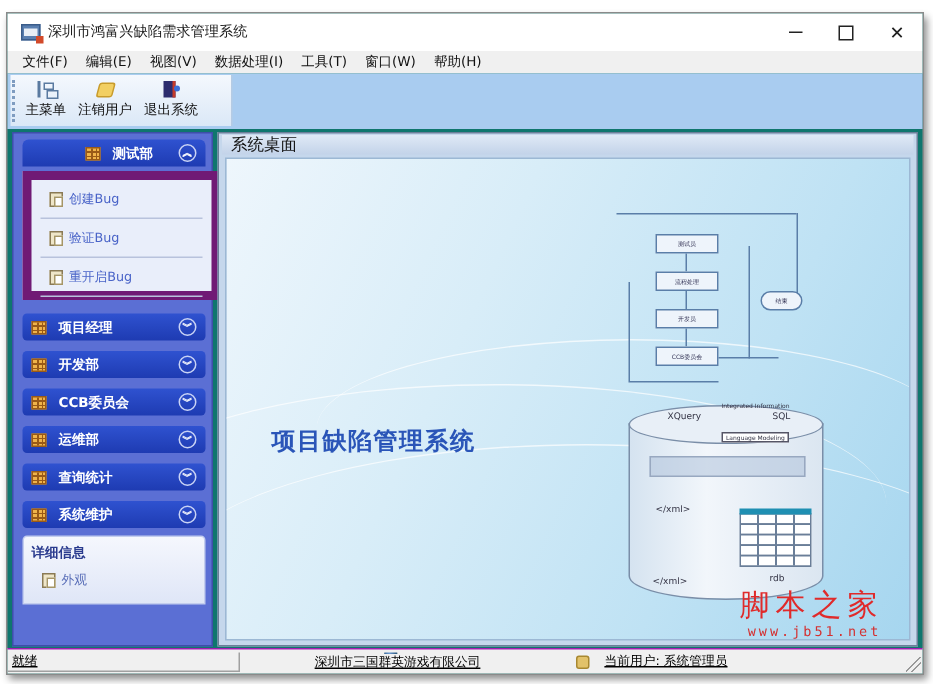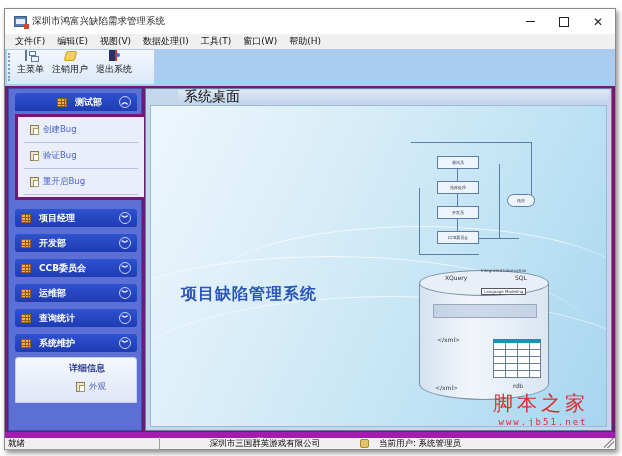--- a/index.html
+++ b/index.html
@@ -1,40 +1,40 @@
 <!DOCTYPE html>
 <html><head>
 <meta charset="utf-8">
 <style>
   * { box-sizing: border-box; margin: 0; padding: 0; }
   html, body { width: 622px; height: 456px; overflow: hidden; background: #ffffff; }
   body { font-family: "DejaVu Sans", "Liberation Sans", sans-serif; font-size: 9px; color: #000; position: relative; }
 
   .window {
     position: absolute; left: 4px; top: 8px; width: 612px; height: 442px;
-    background: #701a75; border: 1px solid #8a8a8a;
+    background: #0f766e; border: 1px solid #8a8a8a;
     box-shadow: 2px 3px 5px rgba(0,0,0,0.45);
   }
   .titlebar { position: absolute; left: 0; top: 0; right: 0; height: 25px; background: #ffffff; display: flex; align-items: center; }
   .app-icon { width: 13px; height: 11px; margin-left: 9px; margin-right: 5px; position: relative; background: #5a7fb0; border: 1px solid #3a5c8a; }
   .app-icon::before { content: ""; position: absolute; left: 1px; top: 2px; width: 9px; height: 5px; background: #e8eef6; }
   .app-icon::after { content: ""; position: absolute; right: -3px; bottom: -3px; width: 5px; height: 5px; background: #d24a2a; }
   .title-text { font-size: 9.5px; color: #1a1a1a; }
   .win-controls { position: absolute; right: 0; top: 0; height: 25px; display: flex; }
   .win-btn { width: 34px; height: 25px; display: flex; align-items: center; justify-content: center; font-size: 12px; color: #222; }
   .win-btn.min::before { content: ""; width: 9px; height: 1px; background: #222; }
   .win-btn.max::before { content: ""; width: 8px; height: 8px; border: 1px solid #222; }
 
   .menubar { position: absolute; left: 0; top: 25px; right: 0; height: 15px; background: #f0f0f0; display: flex; align-items: center; padding-left: 10px; }
   .menu-item { font-size: 9px; margin-right: 12px; color: #111; white-space: nowrap; }
 
   .toolbar-strip { position: absolute; left: 0; top: 40px; right: 0; height: 37px; background: #a9ccf0; }
   .toolbar { position: absolute; left: 2px; top: 1px; height: 34px; width: 148px; background: linear-gradient(#f4f8fd, #dbe8f7); border-right: 1px solid #b5cbe4; display: flex; padding-left: 6px; }
   .toolbar .grip { position: absolute; left: 1px; top: 3px; width: 2px; height: 28px; border-left: 2px dotted #7f9cc0; }
-  .tb-btn { display: flex; flex-direction: column; align-items: center; padding: 0 4px; height: 34px; }
+  .tb-btn { display: flex; flex-direction: column; align-items: center; justify-content: center; padding: 0 4px; height: 34px; }
   .tb-icon { width: 12px; height: 11px; margin-bottom: 2px; position: relative; }
   .tb-icon.menu { border-left: 2px solid #5a7aa0; }
   .tb-icon.menu::before { content: ""; position: absolute; left: 2px; top: 1px; width: 5px; height: 3px; border: 1px solid #5a7aa0; }
   .tb-icon.menu::after { content: ""; position: absolute; left: 4px; top: 6px; width: 6px; height: 4px; border: 1px solid #5a7aa0; }
   .tb-icon.logout::before { content: ""; position: absolute; left: 1px; top: 1px; width: 9px; height: 8px; background: #f2cf62; border: 1px solid #c89b2b; transform: skewX(-15deg); border-radius: 2px; }
   .tb-icon.exit::before { content: ""; position: absolute; left: 1px; top: 0; width: 6px; height: 11px; background: #2c2c6e; border-right: 2px solid #c43b2b; }
   .tb-icon.exit::after { content: ""; position: absolute; left: 8px; top: 3px; width: 4px; height: 4px; background: #3a6fd8; border-radius: 50%; }
   .tb-label { font-size: 9px; color: #111; white-space: nowrap; }
 
   .sidebar { position: absolute; left: 3px; top: 79px; width: 134px; height: 343px; background: #5b6fd4; border: 1px solid #3d4fa8; }
@@ -42,32 +42,32 @@
     position: absolute; left: 6px; width: 122px; height: 18px;
     background: linear-gradient(#2f52d0, #1e3bb2); border-radius: 4px 4px 0 0;
     display: flex; align-items: center; color: #fff; font-weight: bold; font-size: 9px;
   }
   .nav-header.collapsed { border-radius: 3px; }
   .grid-icon { width: 10px; height: 9px; margin-left: 6px; margin-right: 8px; background: #f0b34a;
     background-image: linear-gradient(90deg, transparent 3px, #9a5a17 3px, #9a5a17 4px, transparent 4px, transparent 6px, #9a5a17 6px, #9a5a17 7px, transparent 7px),
                       linear-gradient(transparent 2px, #9a5a17 2px, #9a5a17 3px, transparent 3px, transparent 5px, #9a5a17 5px, #9a5a17 6px, transparent 6px);
     border: 1px solid #9a5a17; }
   .chev { position: absolute; right: 6px; top: 3px; width: 12px; height: 12px; border-radius: 50%; border: 1px solid #c9d3f5; color: #fff; font-size: 7px; line-height: 10px; text-align: center; }
-  .nav-body { position: absolute; left: 6px; top: 25px; width: 132px; height: 86px; background: #e9eefa; border: 3px solid #701a75; }
+  .nav-body { position: absolute; left: 6px; top: 25px; width: 132px; height: 86px; background: #e9eefa; border: 6px solid #701a75; }
   .nav-sub { display: flex; align-items: center; height: 26px; margin: 0 6px; border-bottom: 1px solid #b8c2dc; padding-left: 6px; }
   .doc-icon { width: 9px; height: 10px; border: 1px solid #8a7a55; background: #efe6c8; margin-right: 4px; position: relative; }
   .doc-icon::after { content: ""; position: absolute; left: 2px; top: 2px; width: 4px; height: 5px; border: 1px solid #a69666; background: #fff; }
   .nav-sub-label { font-size: 8.5px; color: #4a64c8; }
-  .detail-box { position: absolute; left: 6px; top: 268px; width: 122px; height: 46px; background: linear-gradient(#f5f7fd, #dfe6f7); border: 1px solid #c3cdee; border-radius: 3px 3px 0 0; padding-left: 48px; }
+  .detail-box { position: absolute; left: 6px; top: 268px; width: 122px; height: 46px; background: linear-gradient(#f5f7fd, #dfe6f7); border: 1px solid #c3cdee; border-radius: 3px 3px 0 0; }
   .detail-title { font-size: 9px; font-weight: bold; color: #2a3b8e; padding: 4px 5px; }
   .detail-item { display: flex; align-items: center; padding-left: 12px; margin-top: 2px; }
   .detail-item .nav-sub-label { color: #5a6fb8; }
 
   .content { position: absolute; left: 140px; top: 79px; width: 467px; height: 343px; background: #c5d7ec; border: 1px solid #6b7f99; }
-  .content-tab { position: absolute; left: 2px; top: 1px; right: 2px; height: 13px; background: linear-gradient(#dfe9f6, #c3d3e9); padding-left: 6px; font-size: 14px; color: #111; line-height: 13px; margin-left: 30px; }
+  .content-tab { position: absolute; left: 2px; top: 1px; right: 2px; height: 13px; background: linear-gradient(#dfe9f6, #c3d3e9); padding-left: 6px; font-size: 11px; color: #111; line-height: 13px; }
   .desktop {
     position: absolute; left: 4px; top: 16px; width: 457px; height: 322px;
     background: linear-gradient(115deg, #eef6fc 0%, #d8edf8 35%, #bfe2f4 70%, #a6d6ef 100%);
     border: 1px solid #9cb8d4; overflow: hidden;
   }
   .wave { position: absolute; border-radius: 50%; border-top: 1px solid rgba(255,255,255,0.7); }
   .system-title { position: absolute; left: 30px; top: 178px; font-size: 16px; font-weight: bold; color: #2a55b8; letter-spacing: 1px; white-space: nowrap; }
 
   .flow { position: absolute; left: 258px; top: 30px; width: 180px; height: 120px; }
   .flow .box { position: absolute; height: 13px; background: #eef4fb; border: 1px solid #5a7ea8; font-size: 4px; color: #335; text-align: center; line-height: 11px; }
@@ -81,21 +81,21 @@
   .db-grid { position: absolute; left: 94px; top: 76px; width: 48px; height: 36px; border: 1px solid #6a7e98; background: #fff;
     background-image: linear-gradient(90deg, transparent 11px, #6a7e98 11px, #6a7e98 12px, transparent 12px), linear-gradient(transparent 6px, #6a7e98 6px, #6a7e98 7px, transparent 7px);
     background-size: 12px 7px; }
   .db-grid::before { content: ""; position: absolute; left: -1px; top: -4px; width: 48px; height: 4px; background: #1f8fb2; }
   .db-band { position: absolute; left: 34px; top: 38px; width: 104px; height: 14px; background: rgba(170,190,215,0.5); border: 1px solid #98a8c0; }
 
   .watermark { position: absolute; left: 318px; top: 284px; white-space: nowrap; margin-left: 24px; }
   .wm-cn { font-size: 20px; color: #e02a2a; font-family: "DejaVu Serif", serif; letter-spacing: 4px; }
   .wm-url { font-size: 9px; color: #d43030; font-family: "DejaVu Sans Mono", monospace; letter-spacing: 2px; margin-left: 4px; text-align: center; }
 
-  .statusbar { position: absolute; left: 0; bottom: 0; right: 0; height: 17px; background: #f0f0f0; border-top: 6px solid #a21caf; display: flex; align-items: center; font-size: 8.5px; }
+  .statusbar { position: absolute; left: 0; bottom: 0; right: 0; height: 17px; background: #f0f0f0; border-top: 1px solid #a21caf; display: flex; align-items: center; font-size: 8.5px; text-decoration: underline; }
   .sb-ready { width: 155px; padding-left: 3px; border-right: 1px solid #a0a0a0; height: 13px; line-height: 13px; border-bottom: 1px solid #a0a0a0; }
   .sb-cell { display: flex; align-items: center; height: 13px; }
   .sb-icon { width: 9px; height: 9px; margin-right: 10px; }
   .sb-icon.company { background: radial-gradient(circle at 40% 40%, #6a9ad6, #25506f); border-radius: 2px; }
   .sb-icon.user { background: #e2c26a; border: 1px solid #a88830; border-radius: 2px; }
   .sb-icon.clock { background: #333; border: 1px solid #111; position: relative; }
   .sb-icon.clock::after { content: ""; position: absolute; left: 3px; top: 1px; width: 2px; height: 4px; border-left: 1px solid #fff; border-bottom: 1px solid #fff; }
   .grip-corner { position: absolute; right: 1px; bottom: 1px; width: 10px; height: 10px;
     background: linear-gradient(135deg, transparent 45%, #999 45%, #999 52%, transparent 52%, transparent 65%, #999 65%, #999 72%, transparent 72%); }
 </style>
@@ -249,19 +249,19 @@
       </div>
     </div>
   </div>
 
   <div class="statusbar">
     <span class="sb-ready">就绪</span>
     <span class="sb-cell" style="margin-left:10px; width:190px;flex-direction:column;">
       <span class="sb-icon company"></span>
       <span>深圳市三国群英游戏有限公司</span>
     </span>
-    <span class="sb-cell" style="width:125px;">
+    <span class="sb-cell" style="width:125px;justify-content:flex-end;">
       <span class="sb-icon user"></span>
       <span>当前用户: 系统管理员</span>
     </span>
     <span class="grip-corner"></span>
   </div>
 </div>
 
 </body></html>

